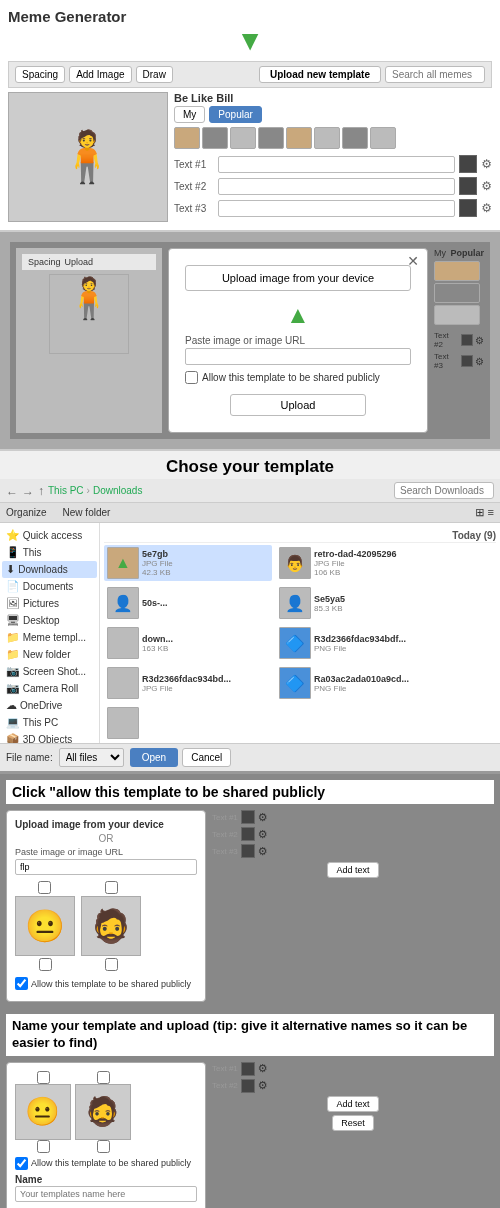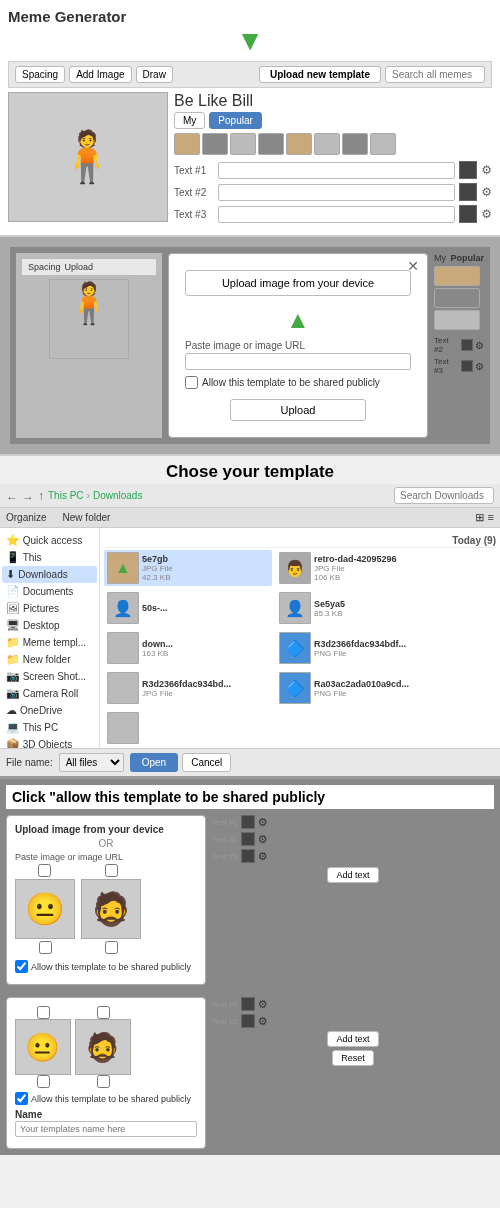--- a/index.html
+++ b/index.html
@@ -144,22 +144,22 @@
       height: 18px;
       background: #444;
       border: 1px solid #666;
       flex-shrink: 0;
     }
     .text-row .gear {
       font-size: 12px;
       color: #666;
     }
     .be-like-bill {
-      font-size: 16px;
-      font-weight: normal;
+      font-size: 11px;
+      font-weight: bold;
       margin-bottom: 2px;
     }
 
     
     .section2 {
       background: #aaa;
       padding: 10px;
       border-bottom: 2px solid #ccc;
       position: relative;
     }
@@ -686,20 +686,21 @@
 </div>
 
 <div style="background:#888; padding:6px;">
   <div style="font-size:14px; font-weight:bold; color:#000; margin-bottom:6px; background:#fff; padding:4px 6px;">Click "allow this template to be shared publicly</div>
   <div style="display:flex; gap:6px;">
 
     <div style="background:#fff; border:1px solid #aaa; border-radius:4px; padding:8px; width:200px; flex-shrink:0;">
       <div style="font-size:10px; font-weight:bold; margin-bottom:3px;">Upload image from your device</div>
       <div style="text-align:center; font-size:10px; color:#888; margin:3px 0;">OR</div>
       <div style="font-size:9px; color:#555; margin-bottom:2px;">Paste image or image URL</div>
+      <input type="text" style="width: 100%; border: 1px solid rgb(187, 187, 187); border-radius: 2px; padding: 2px 4px; font-size: 9px; margin-bottom: 6px;" value="flp">
       <div style="display:flex; gap:6px; margin-bottom:6px;">
         <div style="display:flex; flex-direction:column; align-items:center;">
           <div style="display:flex; align-items:center; gap:2px; margin-bottom:2px;">
             <input type="checkbox" style="">
             <span style="font-size:8px;"></span>
           </div>
           <div style="width:60px; height:60px; background:#ccc; border:1px solid #aaa; display:flex; align-items:center; justify-content:center;">
             <span style="font-size:32px;">😐</span>
           </div>
           <div style="display:flex; align-items:center; gap:2px; margin-top:2px;">
@@ -739,20 +740,21 @@
         <span style="font-size:8px; color:#999;">Text #3</span>
         <div style="width:14px; height:14px; background:#444; border:1px solid #666;"></div>
         <span style="font-size:11px;">⚙</span>
       </div>
       <button style="display:block; margin:4px auto; background:#fff; border:1px solid #bbb; border-radius:3px; padding:2px 8px; font-size:9px; cursor:pointer;">Add text</button>
     </div>
   </div>
 </div>
 
 <div style="background:#888; padding:6px;">
+  <div style="font-size:13px; font-weight:bold; color:#000; margin-bottom:6px; background:#fff; padding:4px 6px; line-height:1.3;">Name your template and upload (tip: give it alternative names so it can be easier to find)</div>
   <div style="display:flex; gap:6px;">
 
     <div style="background:#fff; border:1px solid #aaa; border-radius:4px; padding:8px; width:200px; flex-shrink:0;">
       <div style="display:flex; gap:4px; margin-bottom:4px;">
         <div style="display:flex; flex-direction:column; align-items:center;">
           <div style="display:flex; align-items:center; gap:2px;">
             <input type="checkbox" style="">
           </div>
           <div style="width:56px; height:56px; background:#ccc; border:1px solid #aaa; display:flex; align-items:center; justify-content:center;">
             <span style="font-size:28px;">😐</span>

